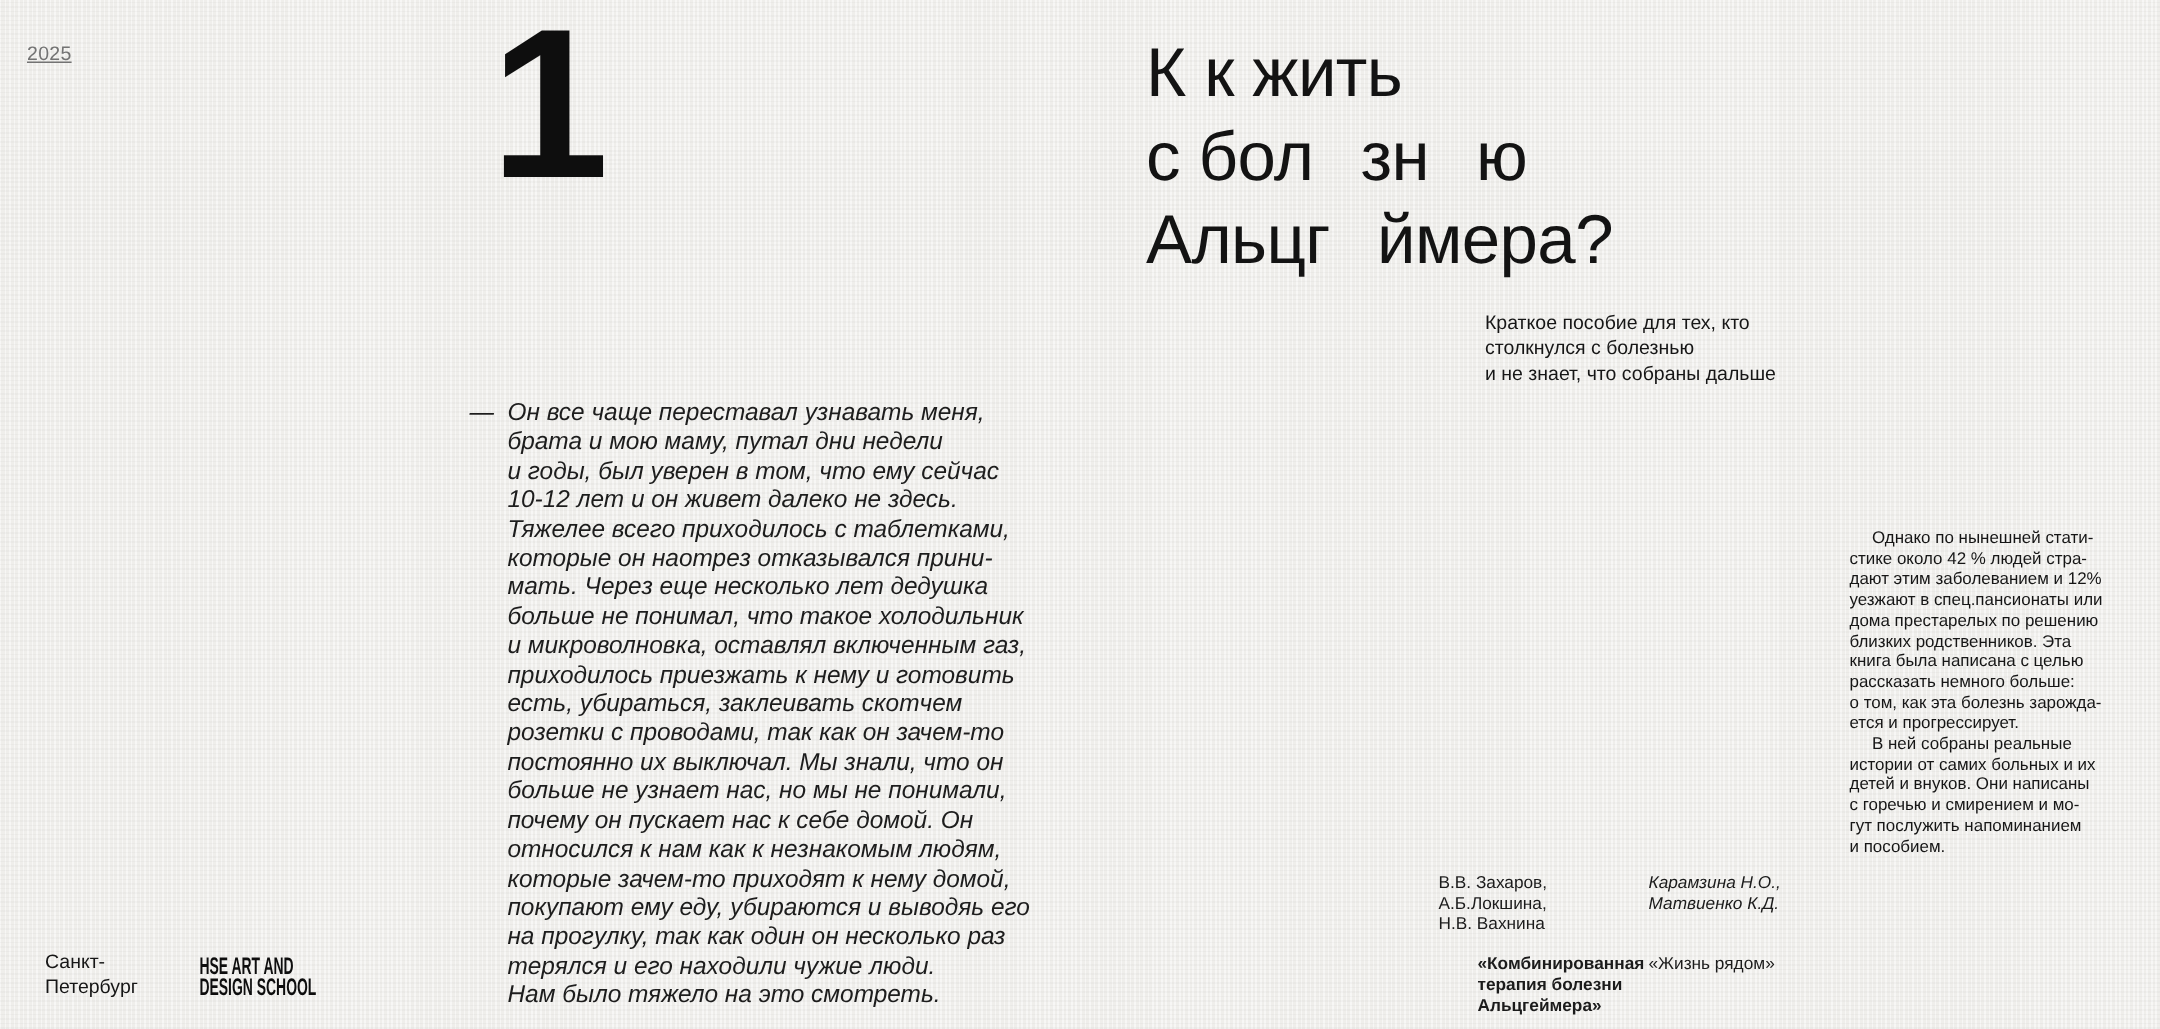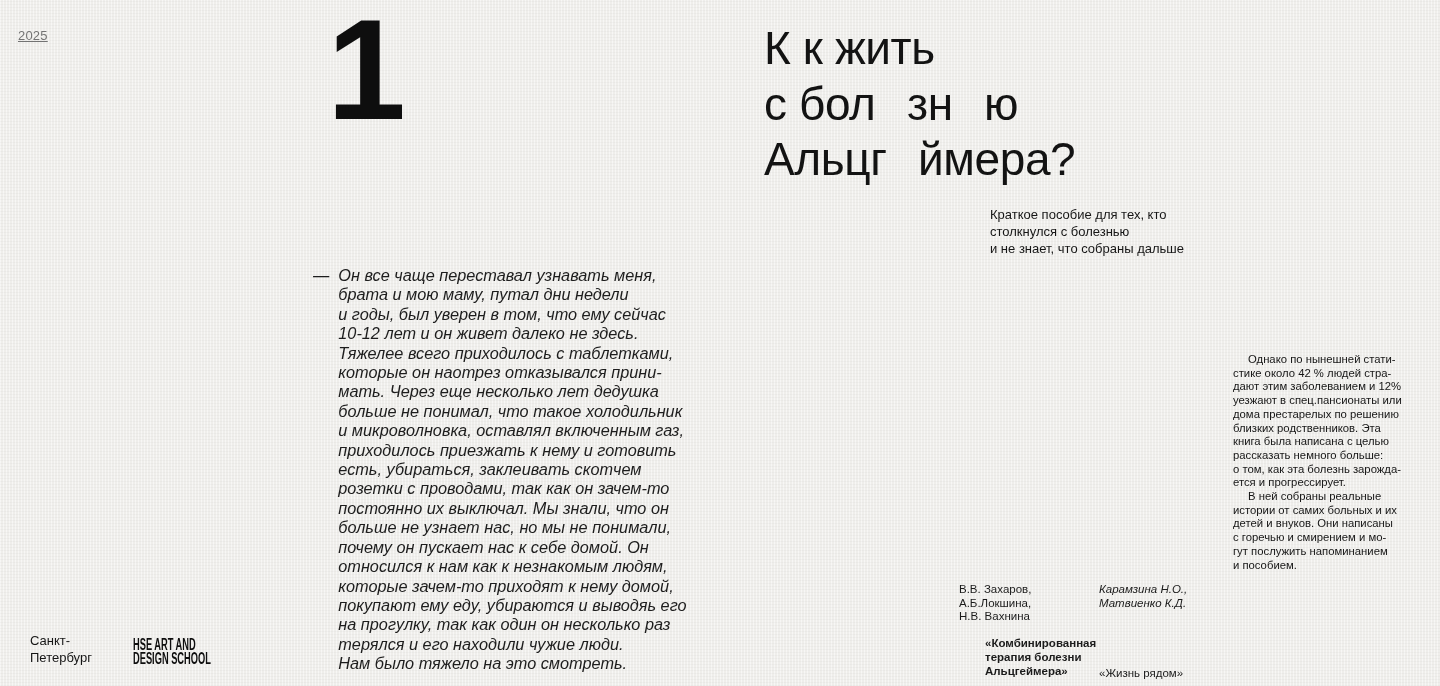--- a/index.html
+++ b/index.html
@@ -45,21 +45,21 @@
 
   .annotation{
     left:1233px;top:353px;width:180px;
     font-size:11.3px;line-height:13.7px;color:#161616;
   }
   .annotation .para{text-indent:15px;}
 
   .authors-col1{left:959px;top:583px;width:112px;font-size:11.5px;line-height:13.6px;}
   .authors-col2{left:1099px;top:583px;width:120px;font-size:11.5px;line-height:13.6px;font-style:italic;}
   .book-col1{left:985px;top:636px;width:120px;font-size:11.5px;line-height:14.2px;font-weight:bold;}
-  .book-col2{left:1099px;top:636px;width:120px;font-size:11.5px;line-height:14.2px;margin-top:30px;}
+  .book-col2{left:1099px;top:636px;width:120px;font-size:11.5px;line-height:14.2px;}
 
   .city{left:18px;top:633px;font-size:13px;line-height:16.8px;color:#161616;margin-left:12px;}
 
   .publisher-logo{
     left:133px;top:638px;
     font-size:16px;line-height:14px;font-weight:700;
     letter-spacing:0;color:#0e0e0e;
     transform:scaleX(0.58);transform-origin:left top;
     white-space:pre-line;
   }

